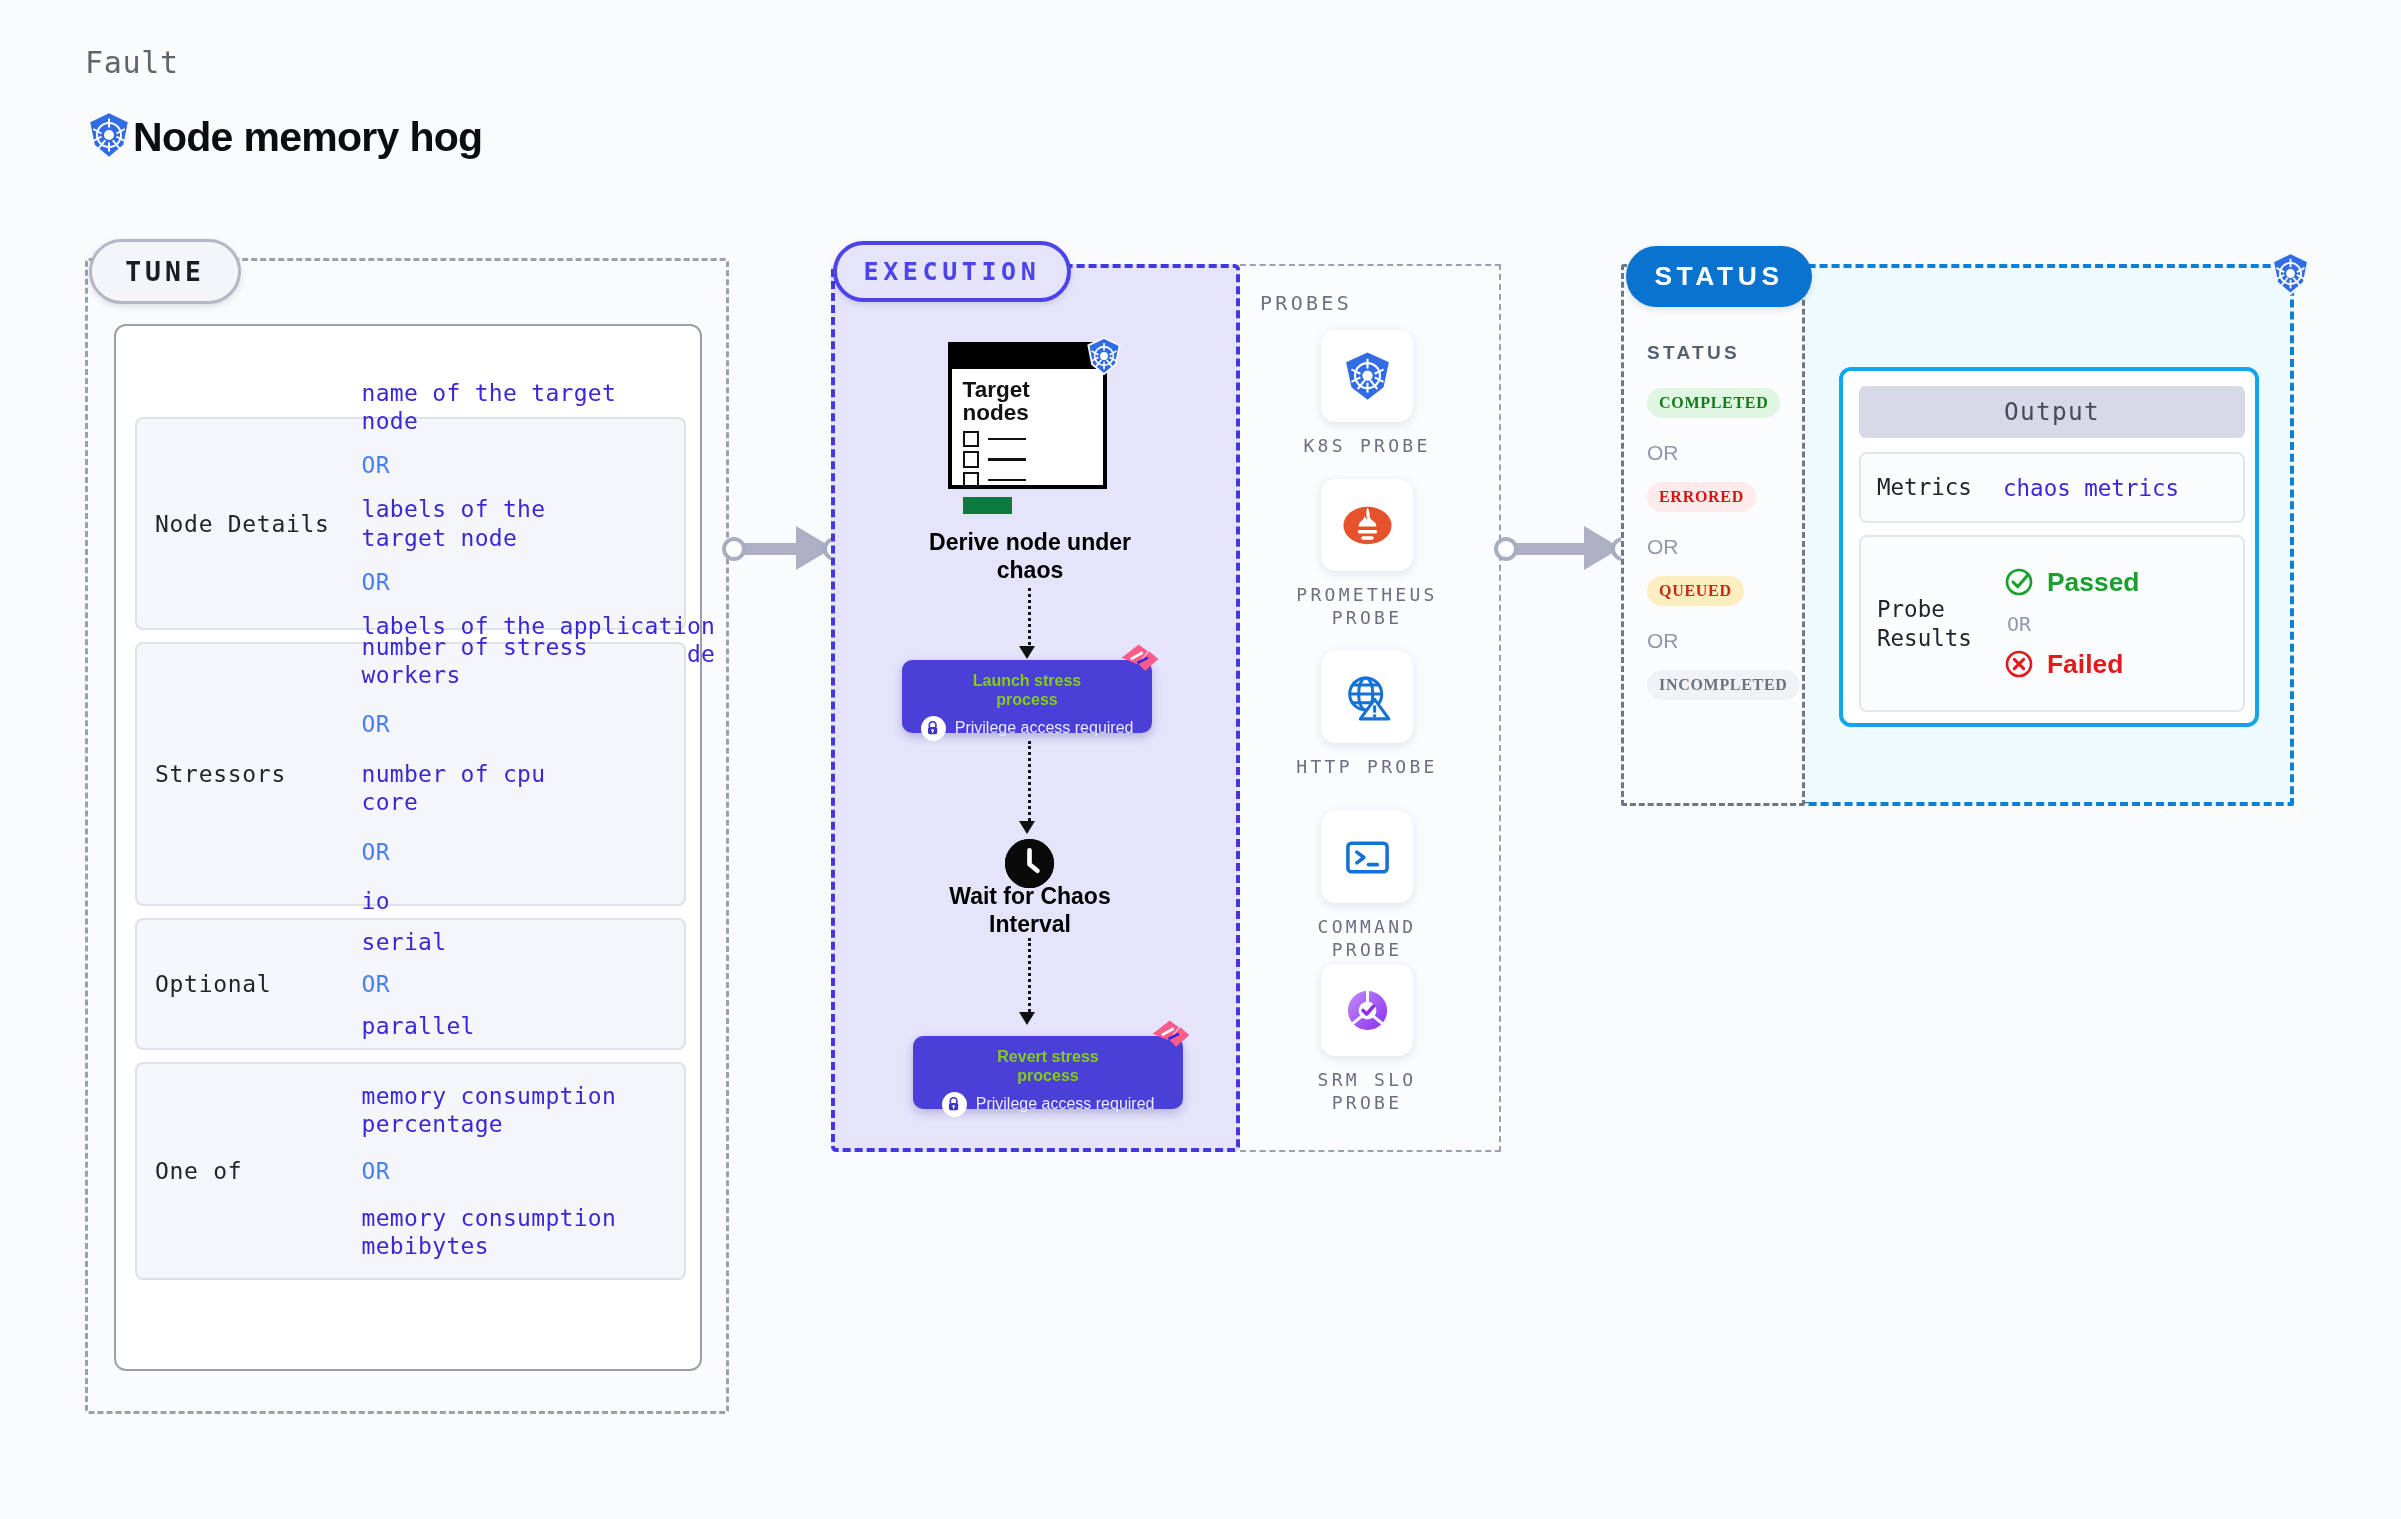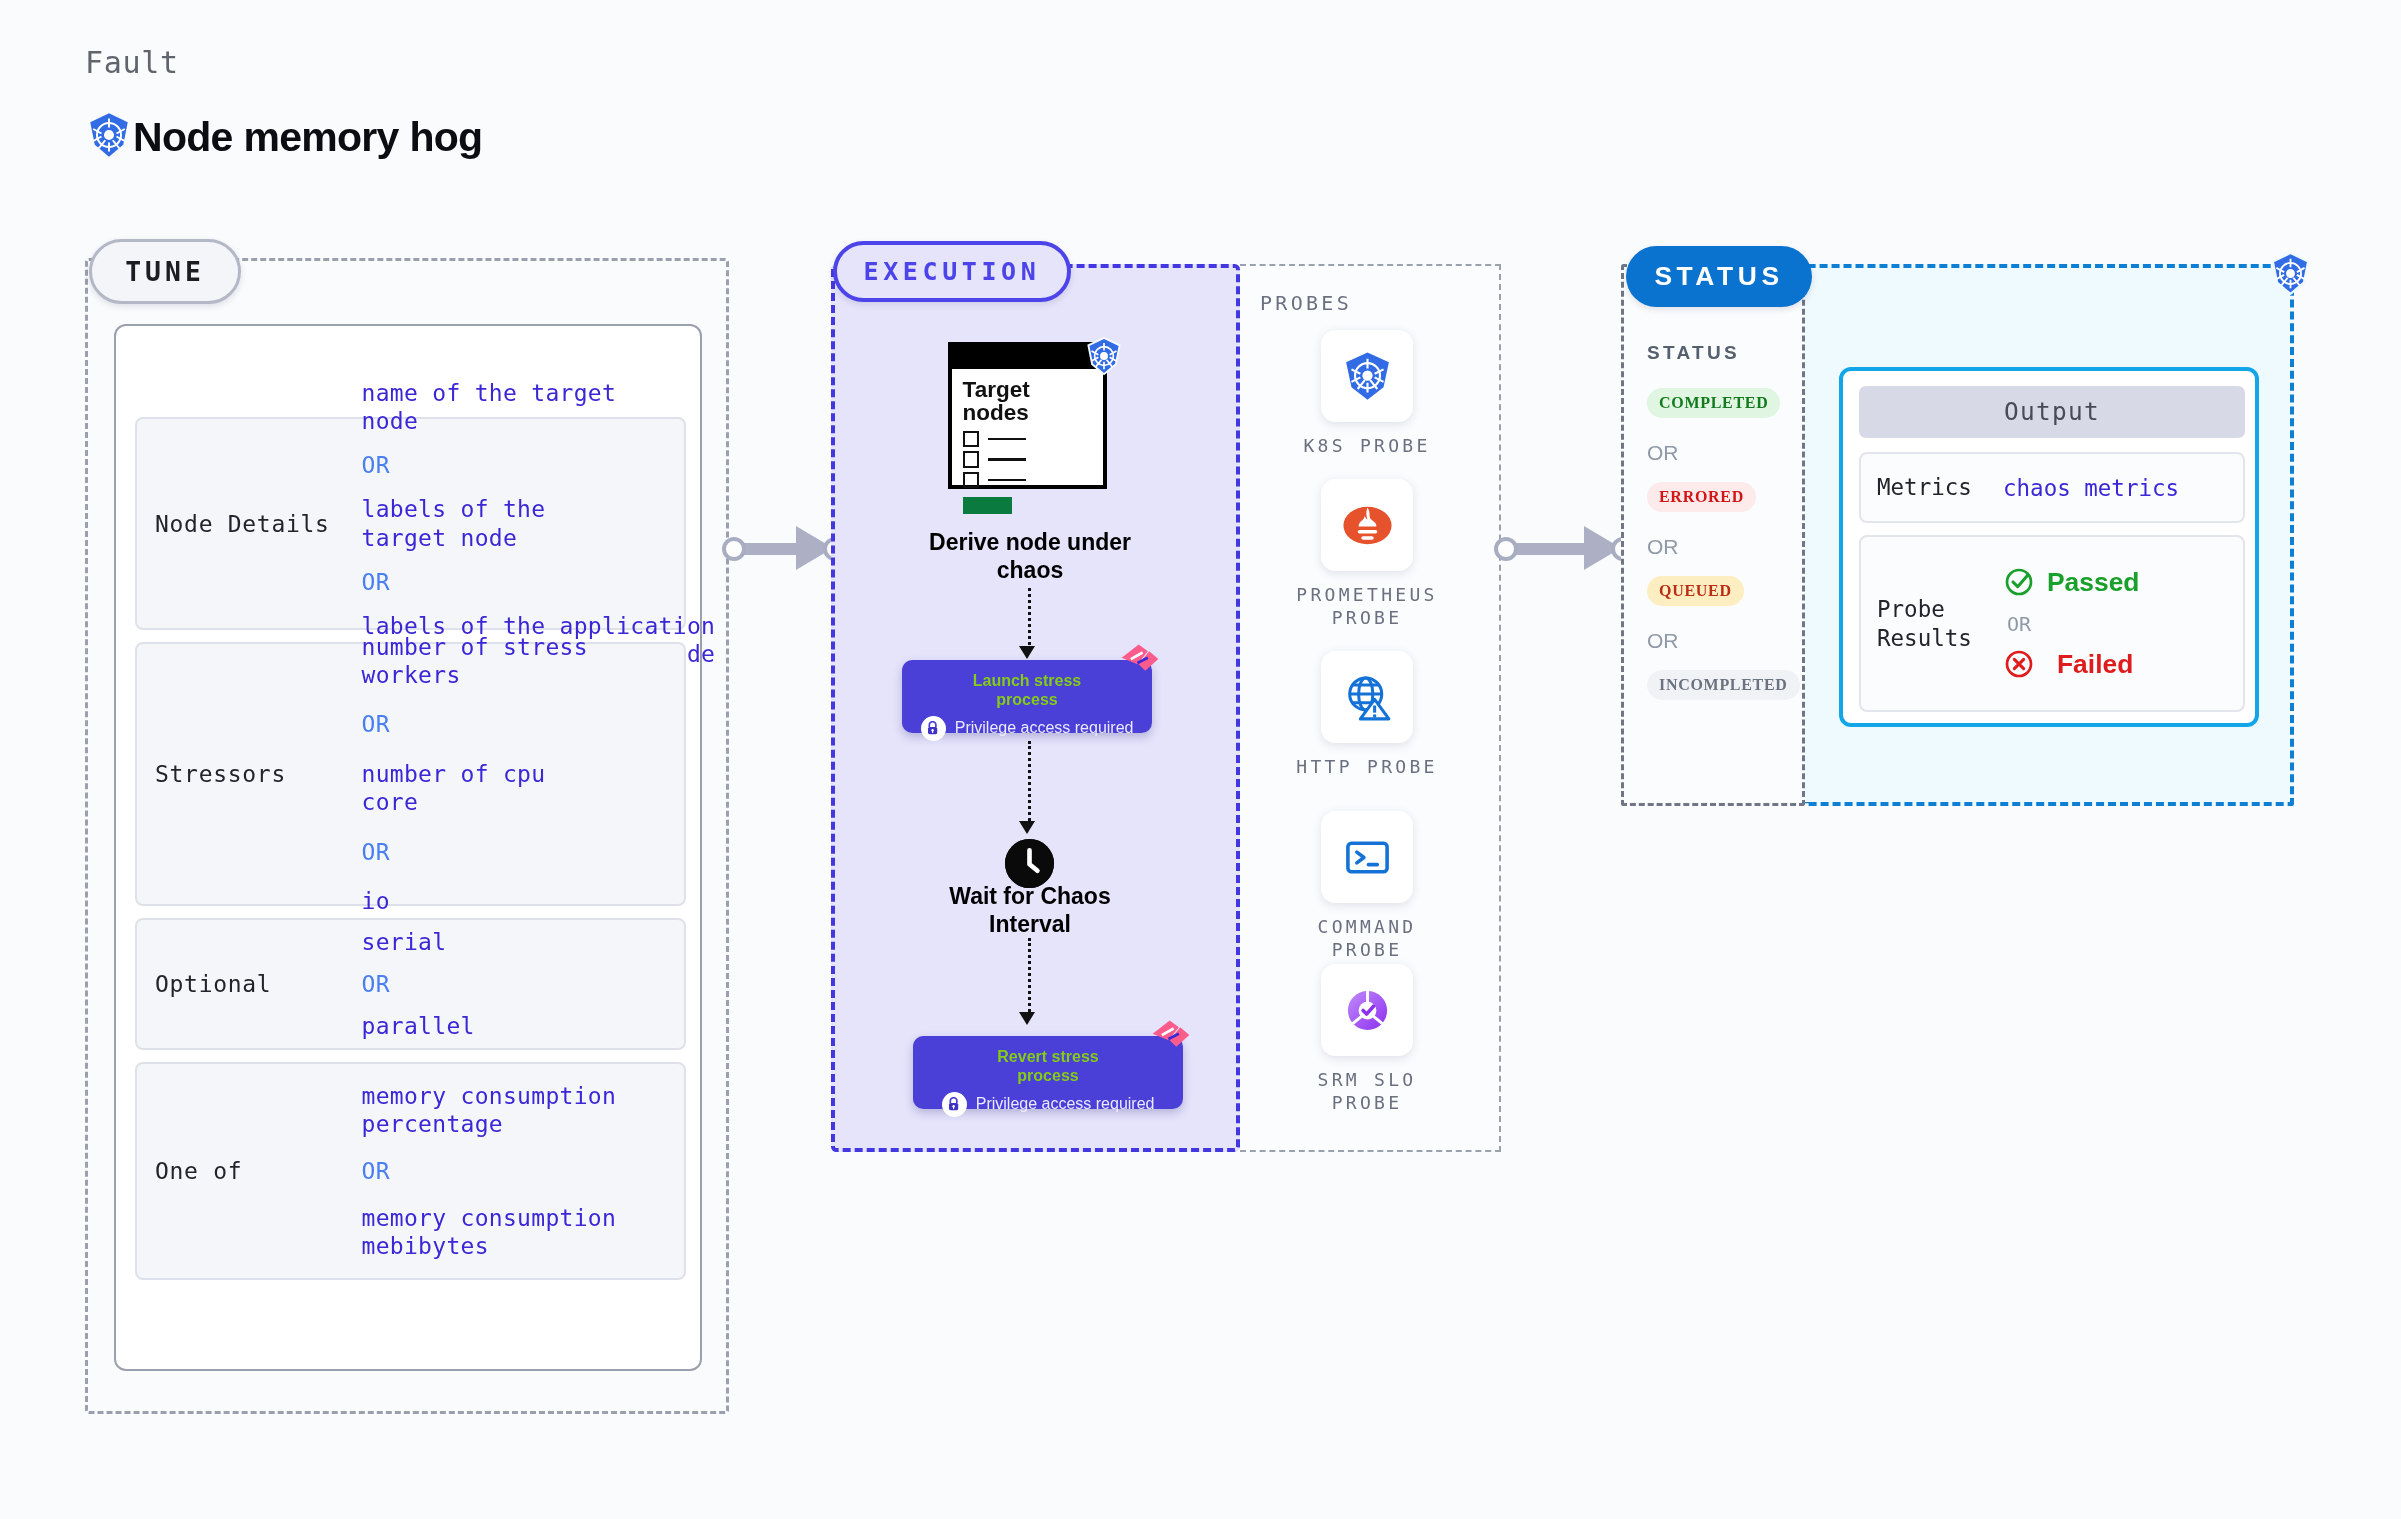--- a/index.html
+++ b/index.html
@@ -423,21 +423,21 @@
       <div style="display:flex;align-items:center;gap:12px;">
         <span>
           <svg width="32" height="32" viewBox="0 0 48 48">
             <circle cx="24" cy="24" r="18" stroke="#19a02b" stroke-width="4" fill="none"></circle>
             <path d="M15 24l7 7 15-17" stroke="#19a02b" stroke-width="4.6" fill="none" stroke-linecap="round" stroke-linejoin="round"></path>
           </svg>
         </span>
         <span class="sans" style="font-size:26.4px;font-weight:bold;color:#19a02b;">Passed</span>
       </div>
       <div class="mono" style="font-size:20px;color:#9099a7;padding-left:4px;">OR</div>
-      <div style="display:flex;align-items:center;gap:22px;">
+      <div style="display:flex;align-items:center;gap:12px;">
         <span>
           <svg width="32" height="32" viewBox="0 0 48 48">
             <circle cx="24" cy="24" r="18" stroke="#e01b1b" stroke-width="4" fill="none"></circle>
             <path d="M17 17l14 14M31 17L17 31" stroke="#e01b1b" stroke-width="4.6" stroke-linecap="round"></path>
           </svg>
         </span>
         <span class="sans" style="font-size:26.4px;font-weight:bold;color:#e01b1b;">Failed</span>
       </div>
     </div>
   </div>

